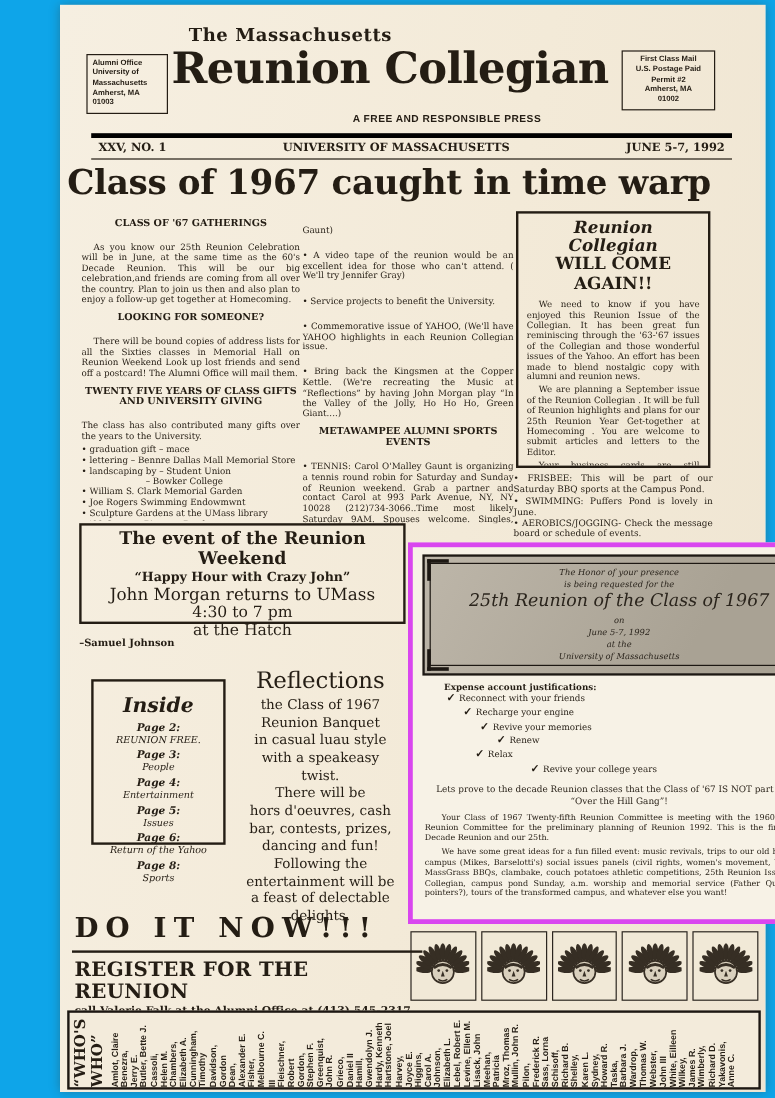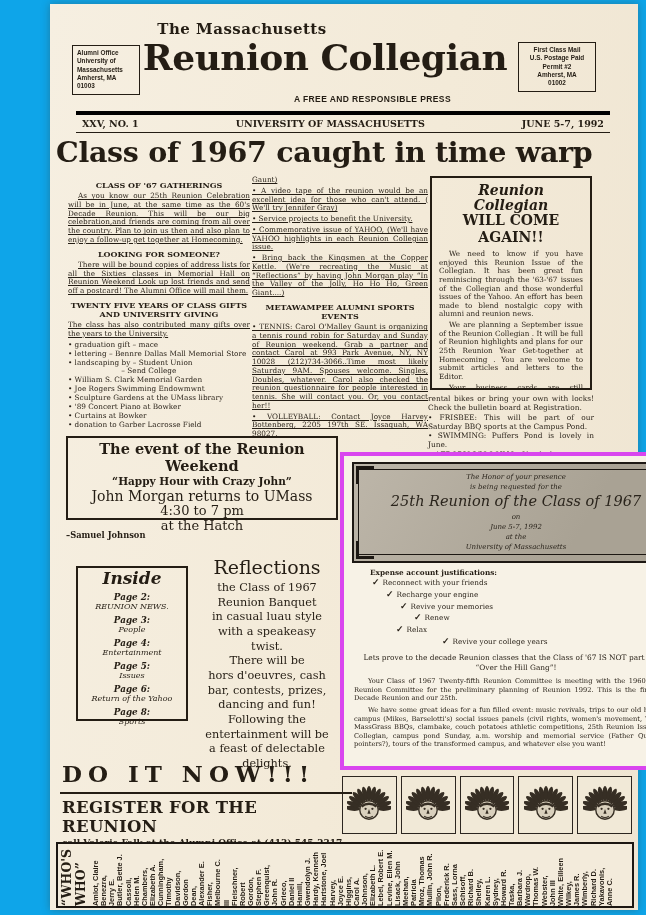--- a/index.html
+++ b/index.html
@@ -18,21 +18,21 @@
 
   .dateline{left:76px;top:111px;width:534px;border-top:4px solid #000000;border-bottom:1.4px solid #241d14;display:flex;justify-content:space-between;align-items:center;padding:3px 6px;box-sizing:border-box;font-size:9.5px;font-weight:bold;}
 
   .headline{left:56px;top:135px;width:540px;font-size:28.5px;font-weight:bold;letter-spacing:-.3px;white-space:nowrap;}
 
   
   .col{font-size:7.3px;line-height:1.2;text-align:justify;overflow:hidden;}
   .col1{left:68px;top:176px;width:182px;height:258px;}
   .col2{left:252px;top:176px;width:176px;height:260px;}
   .sec-head{font-size:8px;font-weight:bold;text-align:center;margin:5px 2px 2px;line-height:1.15;}
-  .col p{margin:0 0 2px;text-decoration:underline;}
+  .col p{margin:12px 0 2px;}
   .ind{text-indent:10px;}
   .gift-line{white-space:pre-wrap;line-height:1.22;}
 
   .col3box{left:430px;top:176px;width:162px;height:214px;border:2px solid #241d14;box-sizing:border-box;padding:5px 7px;font-size:7.2px;line-height:1.2;text-align:justify;overflow:hidden;}
   .col3box .t1{font-size:14px;font-weight:bold;font-style:italic;text-align:center;line-height:1.05;}
   .col3box .t2{font-size:14px;font-weight:bold;text-align:center;margin-bottom:4px;}
   .col3box p{margin:0 0 2px;text-indent:10px;}
   .col3cont{left:428px;top:394px;width:166px;font-size:7.4px;line-height:1.25;text-align:justify;}
   .col3cont p{margin:0;}
 
@@ -40,21 +40,21 @@
   .eventbox{left:66px;top:436px;width:272px;height:84px;border:2.5px solid #241d14;box-sizing:border-box;text-align:center;padding-top:2px;}
   .eventbox .eh{font-size:14.5px;font-weight:bold;}
   .eventbox .e1{font-size:10.5px;font-weight:bold;margin-top:1px;}
   .eventbox .e2{font-size:14px;margin-top:1px;}
   .eventbox .e3,.eventbox .e4{font-size:13px;font-weight:normal;line-height:1.15;}
 
   .quote{left:66px;top:528px;width:274px;font-size:8.3px;line-height:1.3;text-align:justify;}
   .quote .attr{text-align:left;font-weight:bold;margin-top:2px;}
 
   
-  .insidebox{left:76px;top:566px;width:112px;height:155px;border:2px solid #241d14;box-sizing:border-box;text-align:center;padding-top:0;}
+  .insidebox{left:76px;top:566px;width:112px;height:138px;border:2px solid #241d14;box-sizing:border-box;text-align:center;padding-top:10px;}
   .insidebox .ititle{font-size:17px;font-weight:bold;font-style:italic;margin-bottom:4px;}
   .ientry{margin-bottom:4px;}
   .ipage{font-size:8.8px;font-weight:bold;font-style:italic;}
   .ilabel{font-size:8px;font-style:italic;}
 
   .reflections{left:192px;top:556px;width:150px;text-align:center;}
   .reflections .rtitle{font-size:19px;margin-bottom:3px;}
   .rline{font-size:11.3px;line-height:1.3;}
 
   .doitnow{left:62px;top:760px;width:286px;font-size:23px;font-weight:bold;letter-spacing:6px;white-space:nowrap;}
@@ -167,21 +167,21 @@
     <p class="ind">As you know our 25th Reunion Celebration will be in June, at the same time as the 60's Decade Reunion.  This will be our big celebration,and friends are coming from all over the country.  Plan to join us then and also plan to enjoy a follow-up get together at Homecoming.</p>
     <div class="sec-head">LOOKING FOR SOMEONE?</div>
     <p class="ind">There will be bound copies of address lists for all the Sixties classes in Memorial Hall on Reunion Weekend  Look up lost friends and send off a postcard!  The Alumni Office will mail them.</p>
     <div class="sec-head">TWENTY FIVE YEARS OF CLASS GIFTS AND UNIVERSITY GIVING</div>
     <p>The class has also contributed many gifts over the years to the University.</p>
     <div>
 
     <div class="gift-line">• graduation gift – mace</div>
         <div class="gift-line">• lettering – Bennre Dallas Mall Memorial Store</div>
         <div class="gift-line">• landscaping by – Student Union</div>
-        <div class="gift-line">                       – Send College</div>
+        <div class="gift-line">                       – Bowker College</div>
         <div class="gift-line">• William S. Clark Memorial Garden</div>
         <div class="gift-line">• Joe Rogers Swimming Endowmwnt</div>
         <div class="gift-line">• Sculpture Gardens at the UMass library</div>
         <div class="gift-line">• '89 Concert Piano at Bowker</div>
         <div class="gift-line">• Curtains at Bowker</div>
         <div class="gift-line">• donation to Garber Lacrosse Field</div>
       </div>
 
   </div>
 
@@ -207,21 +207,20 @@
     <div class="t2">WILL COME AGAIN!!</div>
     <div>
 
     <p>We need to know if you have enjoyed this Reunion Issue of the Collegian. It has been great fun reminiscing through the '63-'67 issues of the Collegian and those wonderful issues of the Yahoo.  An effort has been made to blend nostalgic copy with alumni and reunion news.</p>
         <p>We are planning  a September issue of the Reunion Collegian . It will be full of Reunion highlights and plans for our 25th Reunion Year Get-together at Homecoming .  You are welcome to submit articles and letters to the Editor.</p>
         <p>Your business cards are still welcome as advertising to support production expenses and mailing.  Make $30 checks payable to “UMass Class of 1967 Activity Fund”. Send to: Helen O'Donnell, 10 Maplewood Terrace, Hadley, Ma. 01035. by September 1.</p>
       </div>
   </div>
   <div class="abs col3cont">
 
-  <p>rental bikes or bring your own with locks! Check the bulletin board at Registration.</p>
       <p>• FRISBEE:  This will be part of our Saturday BBQ sports at the  Campus Pond.</p>
       <p>• SWIMMING:  Puffers Pond is lovely in June.</p>
       <p>• AEROBICS/JOGGING-  Check the message board or schedule of events.</p>
     </div>
 
   <div class="abs eventbox">
     <div class="eh">The event of the Reunion Weekend</div>
     <div class="e1">“Happy Hour with Crazy John”</div>
     <div class="e2">John Morgan returns to UMass</div>
     <div class="e3">4:30 to 7 pm</div>
@@ -231,21 +230,21 @@
   <div class="abs quote">
     <div class="attr">–Samuel Johnson</div>
   </div>
 
   <div class="abs insidebox">
     <div class="ititle">Inside</div>
     <div>
 
         <div class="ientry">
           <div class="ipage">Page 2:</div>
-          <div class="ilabel">REUNION NEWS.</div>
+          <div class="ilabel">REUNION FREE.</div>
         </div>
 
         <div class="ientry">
           <div class="ipage">Page 3:</div>
           <div class="ilabel">People</div>
         </div>
 
         <div class="ientry">
           <div class="ipage">Page 4:</div>
           <div class="ilabel">Entertainment</div>

